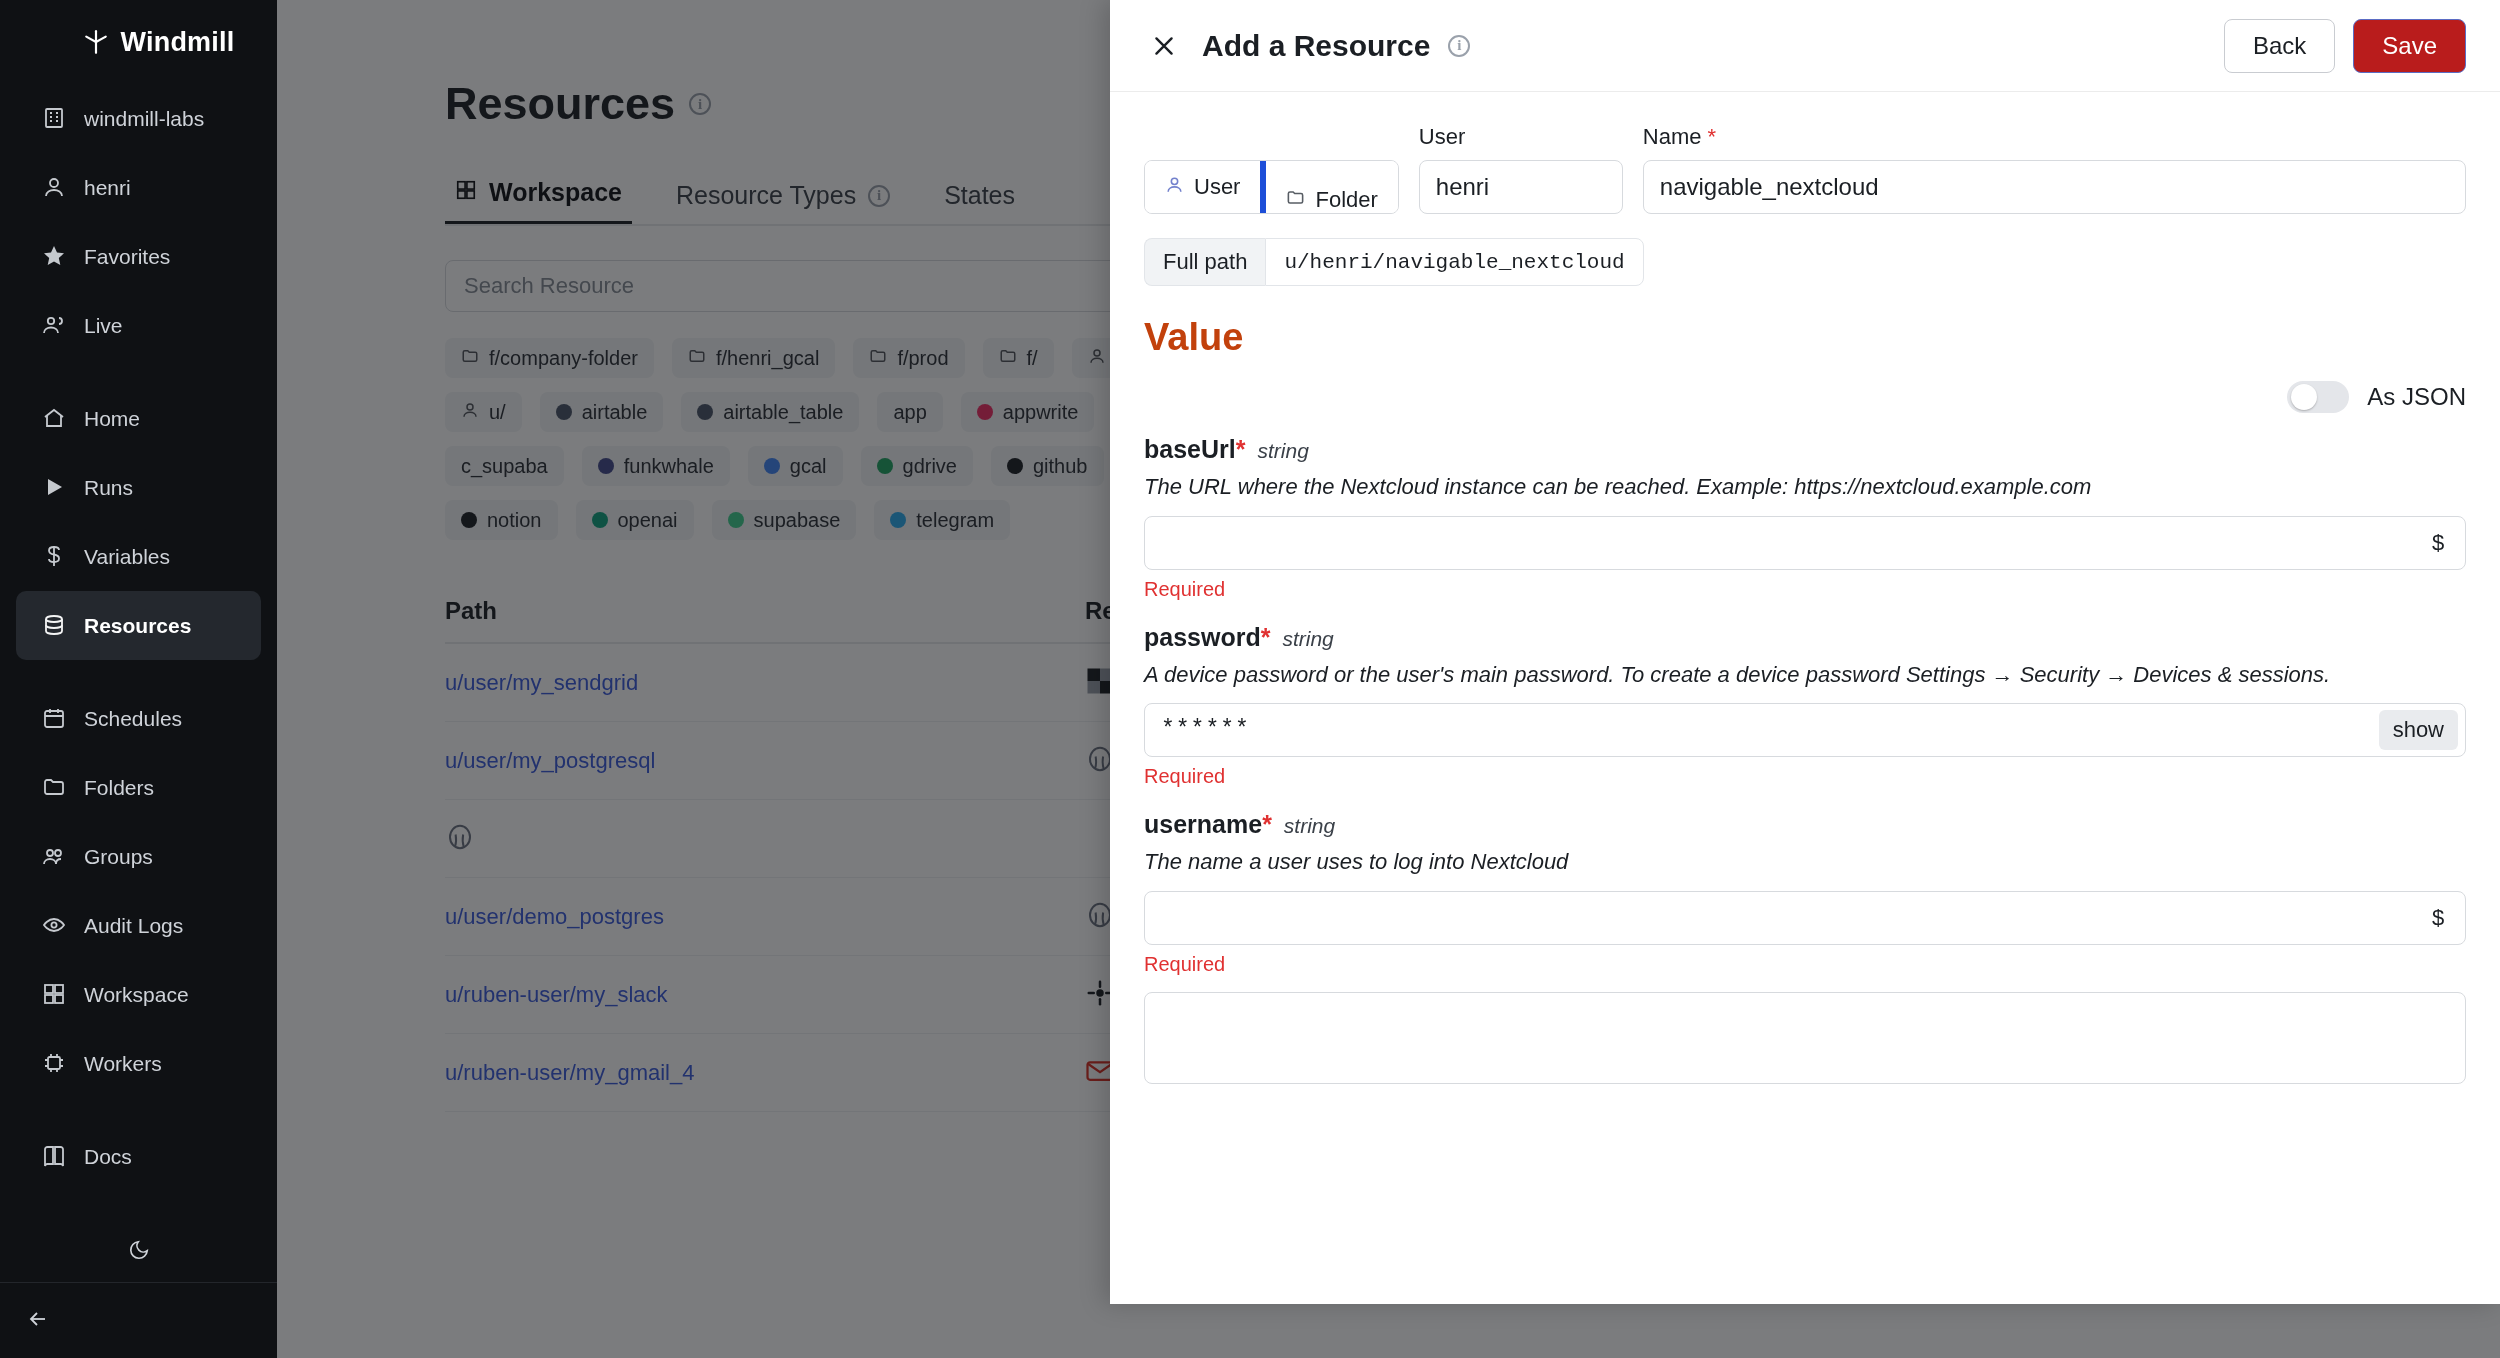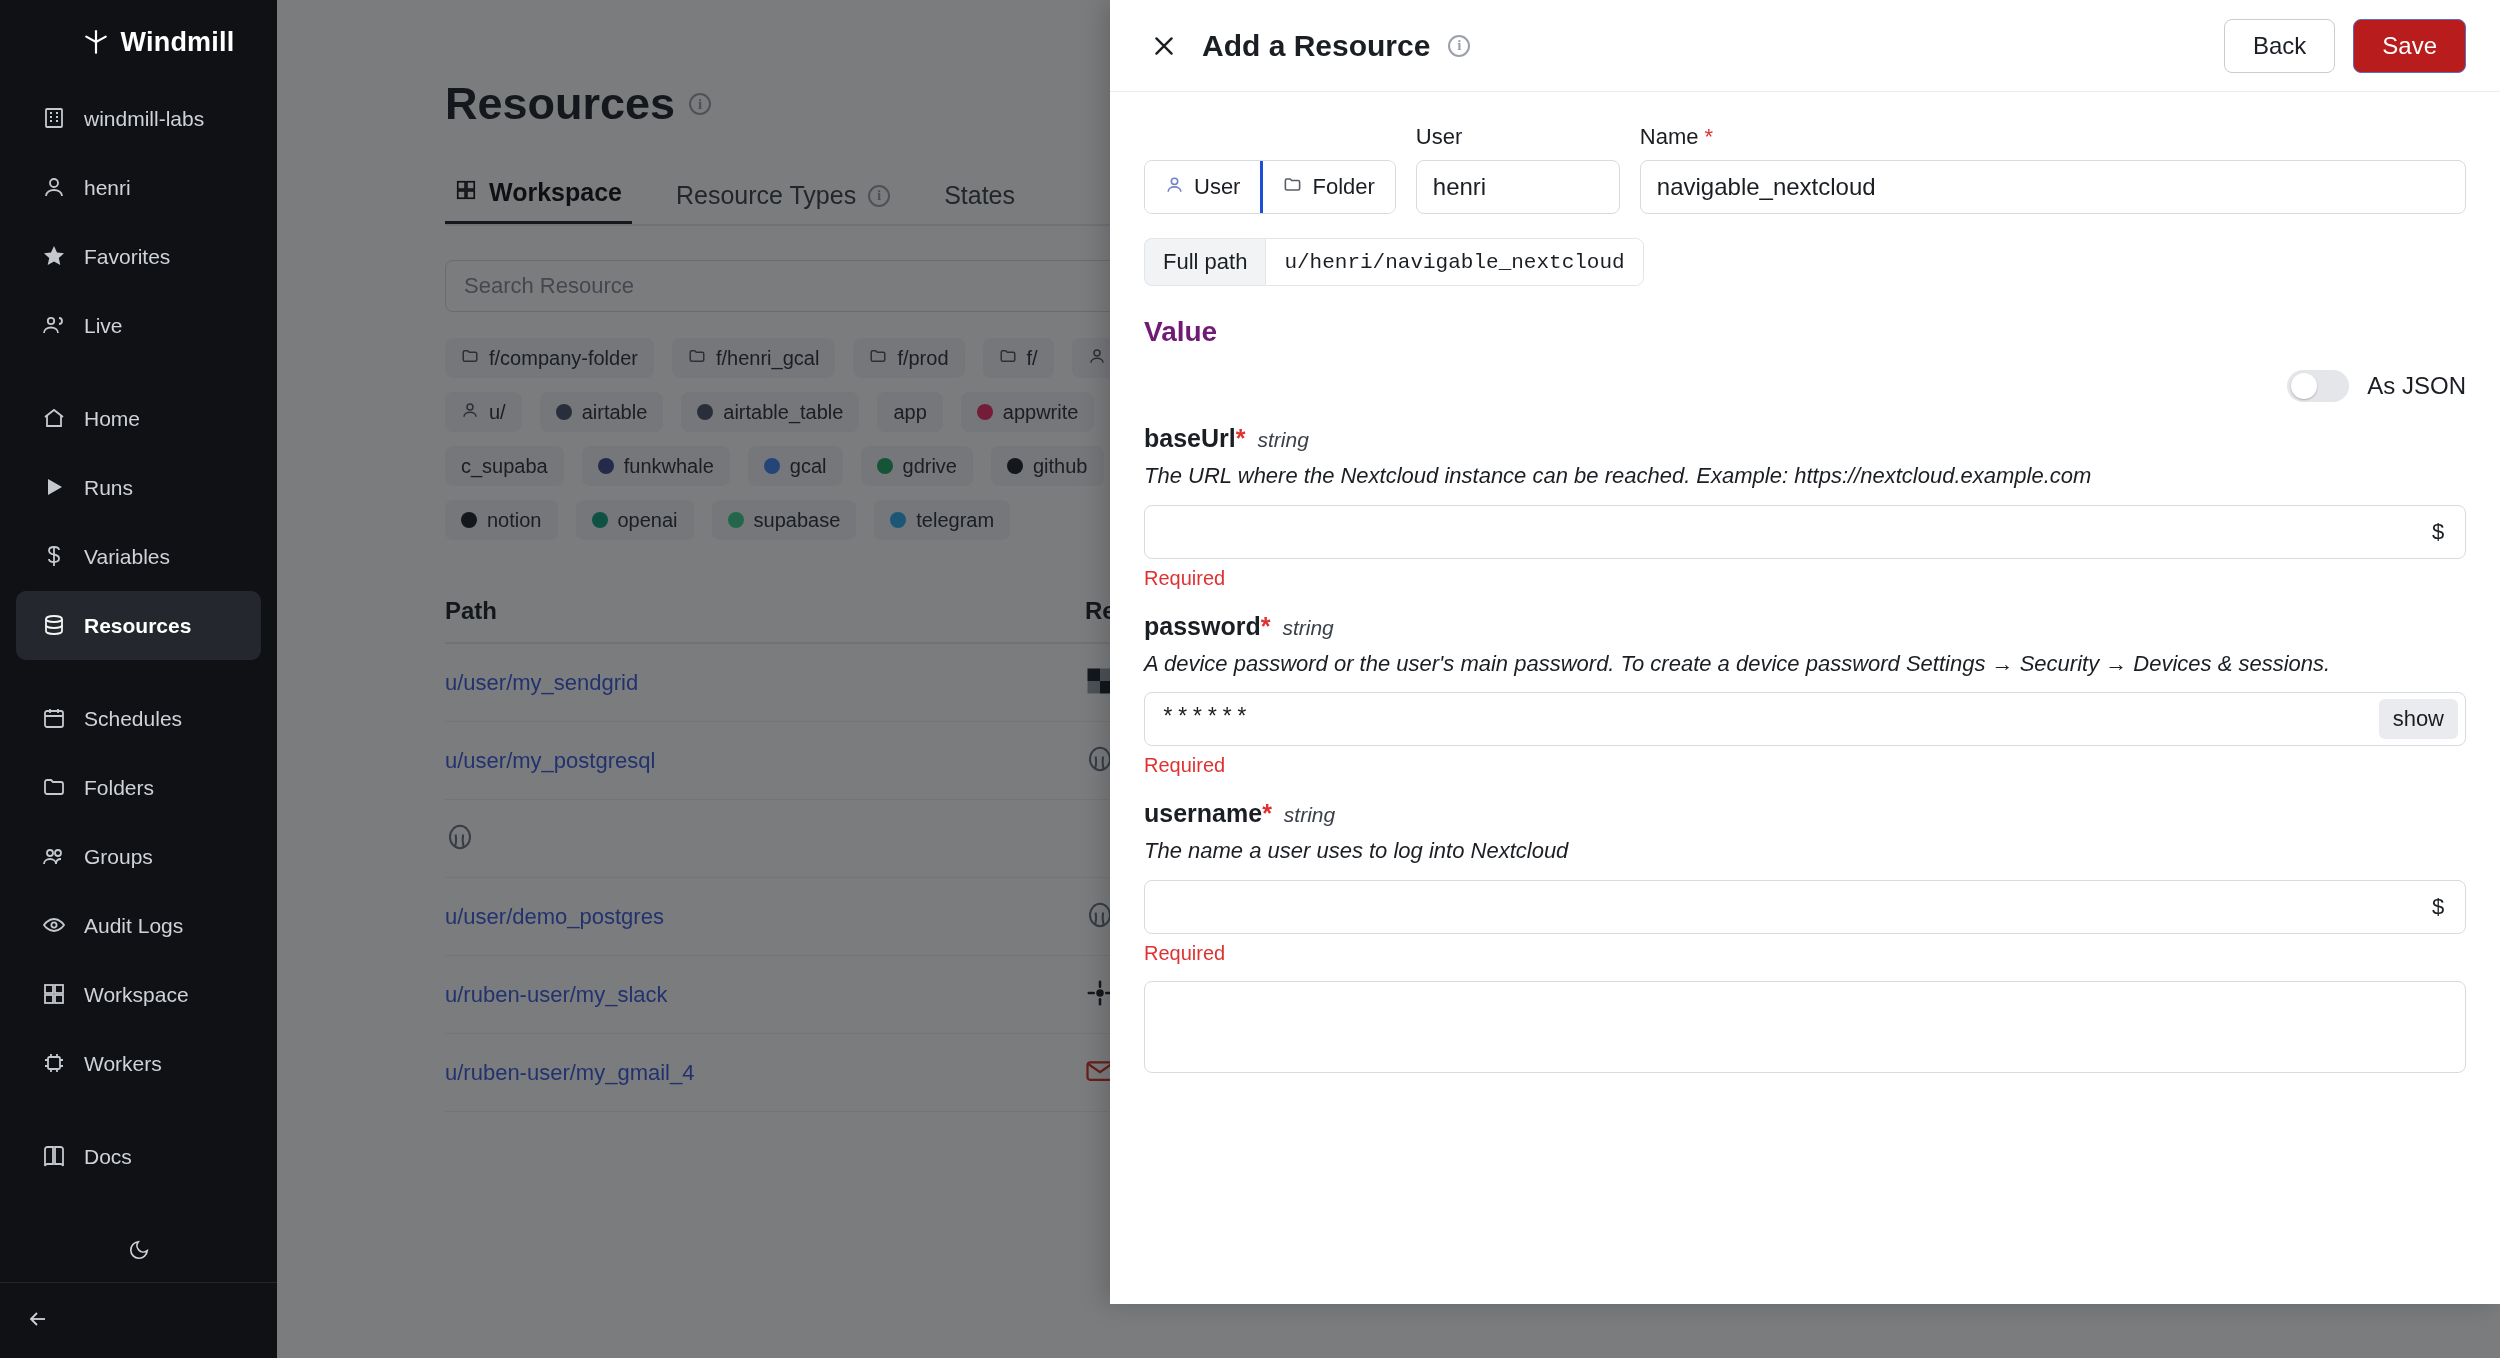--- a/index.html
+++ b/index.html
@@ -136,21 +136,21 @@
 
   .row-top { display: flex; align-items: flex-end; gap: 20px; }
   .seg {
     display: inline-flex; border: 1px solid #d7dade; border-radius: 8px; overflow: hidden;
     height: 54px; background: #fff;
   }
   .seg-btn {
     display: flex; align-items: center; gap: 10px; padding: 0 20px;
     font-size: 22px; color: #1b1f24; background: #fff;
   }
-  .seg-btn + .seg-btn { border-left: 3px solid #1d4ed8; }
+  .seg-btn + .seg-btn { border-left: 6px solid #1d4ed8; align-items: flex-end; }
   .seg-btn svg { width: 19px; height: 19px; opacity: .85; }
 
   .field { display: flex; flex-direction: column; }
   .field-label { font-size: 22px; color: #1b1f24; margin-bottom: 10px; }
   .req { color: #e03131; }
   .input {
     height: 54px; border: 1px solid #d7dade; border-radius: 8px;
     padding: 0 16px; font-size: 24px; color: #1b1f24; background: #fff;
     display: flex; align-items: center;
   }
@@ -163,21 +163,21 @@
     background: #f1f3f5; border: 1px solid #e2e5e9; border-right: none;
     border-radius: 8px 0 0 8px; font-size: 22px; color: #1b1f24;
   }
   .fullpath-value {
     height: 48px; display: flex; align-items: center; padding: 0 18px;
     border: 1px solid #e2e5e9; border-radius: 0 8px 8px 0;
     font-family: "Liberation Mono", monospace; font-size: 21px; color: #1b1f24;
     background: #fff;
   }
 
-  .section-title { font-size: 28px; font-weight: 700; color: #701a75; margin: 30px 0 0 0; }
+  .section-title { font-size: 38px; font-weight: 700; color: #c2410c; margin: 30px 0 0 0; }
 
   .asjson-row { display: flex; align-items: center; justify-content: flex-end; gap: 18px; margin-top: 22px; }
   .toggle {
     width: 62px; height: 32px; border-radius: 16px; background: #e4e6ea; position: relative;
   }
   .toggle .knob {
     position: absolute; top: 3px; left: 4px; width: 26px; height: 26px;
     border-radius: 50%; background: #ffffff; box-shadow: 0 1px 2px rgba(0,0,0,.25);
   }
   .asjson-label { font-size: 24px; color: #1b1f24; }

